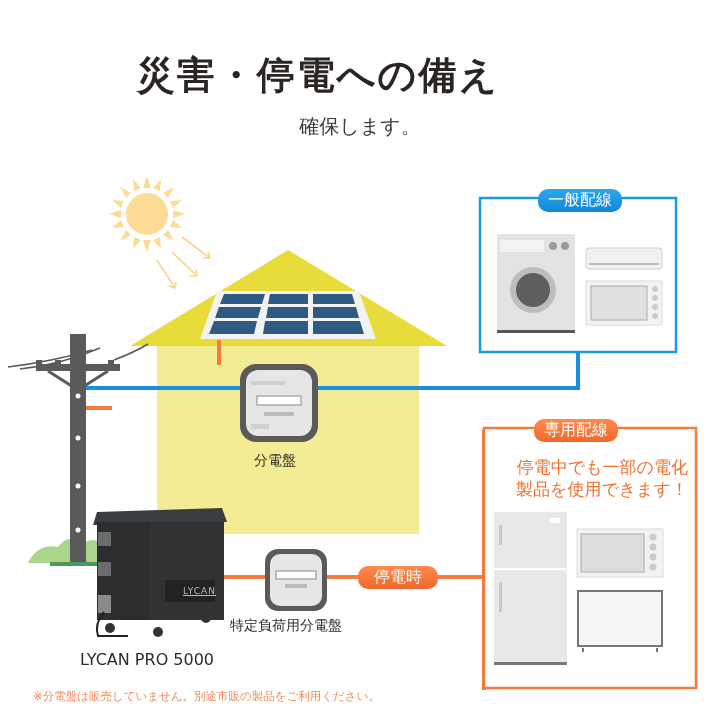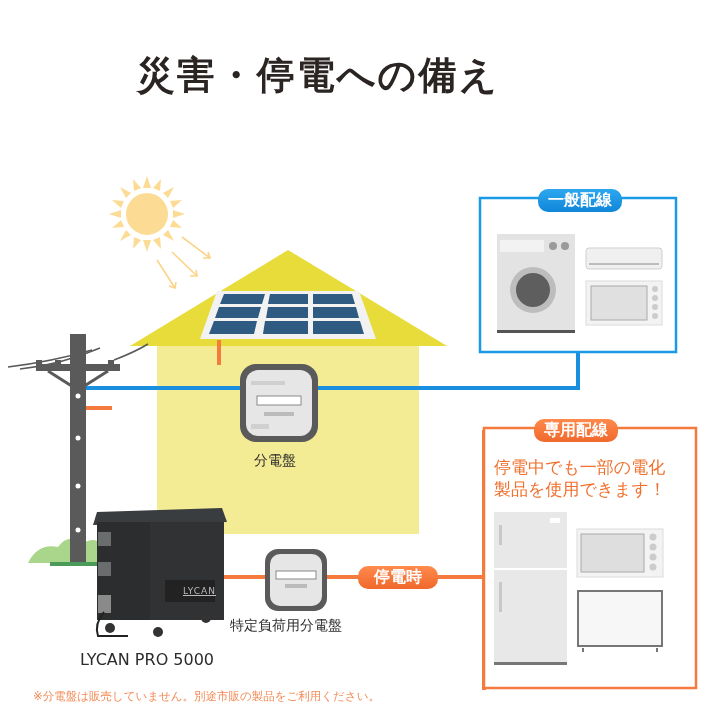--- a/index.html
+++ b/index.html
@@ -2,33 +2,34 @@
 <html><head>
 <meta charset="utf-8">
 <style>
   html, body { margin:0; padding:0; background:#ffffff; }
   body { width:720px; height:720px; position:relative; overflow:hidden;
          font-family:"DejaVu Sans", sans-serif; color:#2b2b2b; }
   .abs { position:absolute; }
   .title { left:0; top:50px; width:636px; text-align:center; font-size:38px; font-weight:bold; letter-spacing:2px; color:#2a2522; }
   .subtitle { left:20px; top:112px; width:680px; text-align:center; font-size:20px; line-height:28px; color:#3a3a3a; }
   svg.scene { position:absolute; left:0; top:0; }
-  .panel-label { position:absolute; padding:1px 10px; border-radius:10px; color:#fff; font-size:16px; font-weight:bold; text-align:center; white-space:nowrap; }
+  .panel-label { position:absolute; padding:1px 10px; border-radius:10px; color:#fff; font-size:16px; font-weight:normal; text-align:center; white-space:nowrap; }
   .label-blue { background:linear-gradient(#2ea7ef,#0f86d8); }
   .label-orange { background:linear-gradient(#ff8a4c,#f0682c); }
-  .orange-msg { position:absolute; left:494px; top:456px; width:212px; text-align:left; font-size:17px; line-height:22px; color:#f0702c; }
+  .orange-msg { position:absolute; left:476px; top:456px; width:212px; text-align:right; font-size:17px; line-height:22px; color:#f0702c; }
   .caption { position:absolute; font-size:14px; color:#2b2b2b; white-space:nowrap; }
   .note { position:absolute; left:33px; top:689px; font-size:11.5px; color:#f38a55; white-space:nowrap; }
   .lycan-logo { position:absolute; font-size:9px; color:#bbb; letter-spacing:1px;text-decoration:underline; }
 </style>
 </head>
 <body>
 
 <div class="abs title">災害・停電への備え</div>
 <div class="abs subtitle">
+  <div>確保します。</div>
 </div>
 
 <svg class="scene" width="720" height="720" viewBox="0 0 720 720">
 
   <g>
     <g fill="#fcdc95" transform="translate(147,214)">
       <polygon points="0,-38 4,-26 -4,-26"></polygon>
       <polygon points="0,38 4,26 -4,26"></polygon>
       <polygon points="-38,0 -26,4 -26,-4"></polygon>
       <polygon points="38,0 26,4 26,-4"></polygon>

